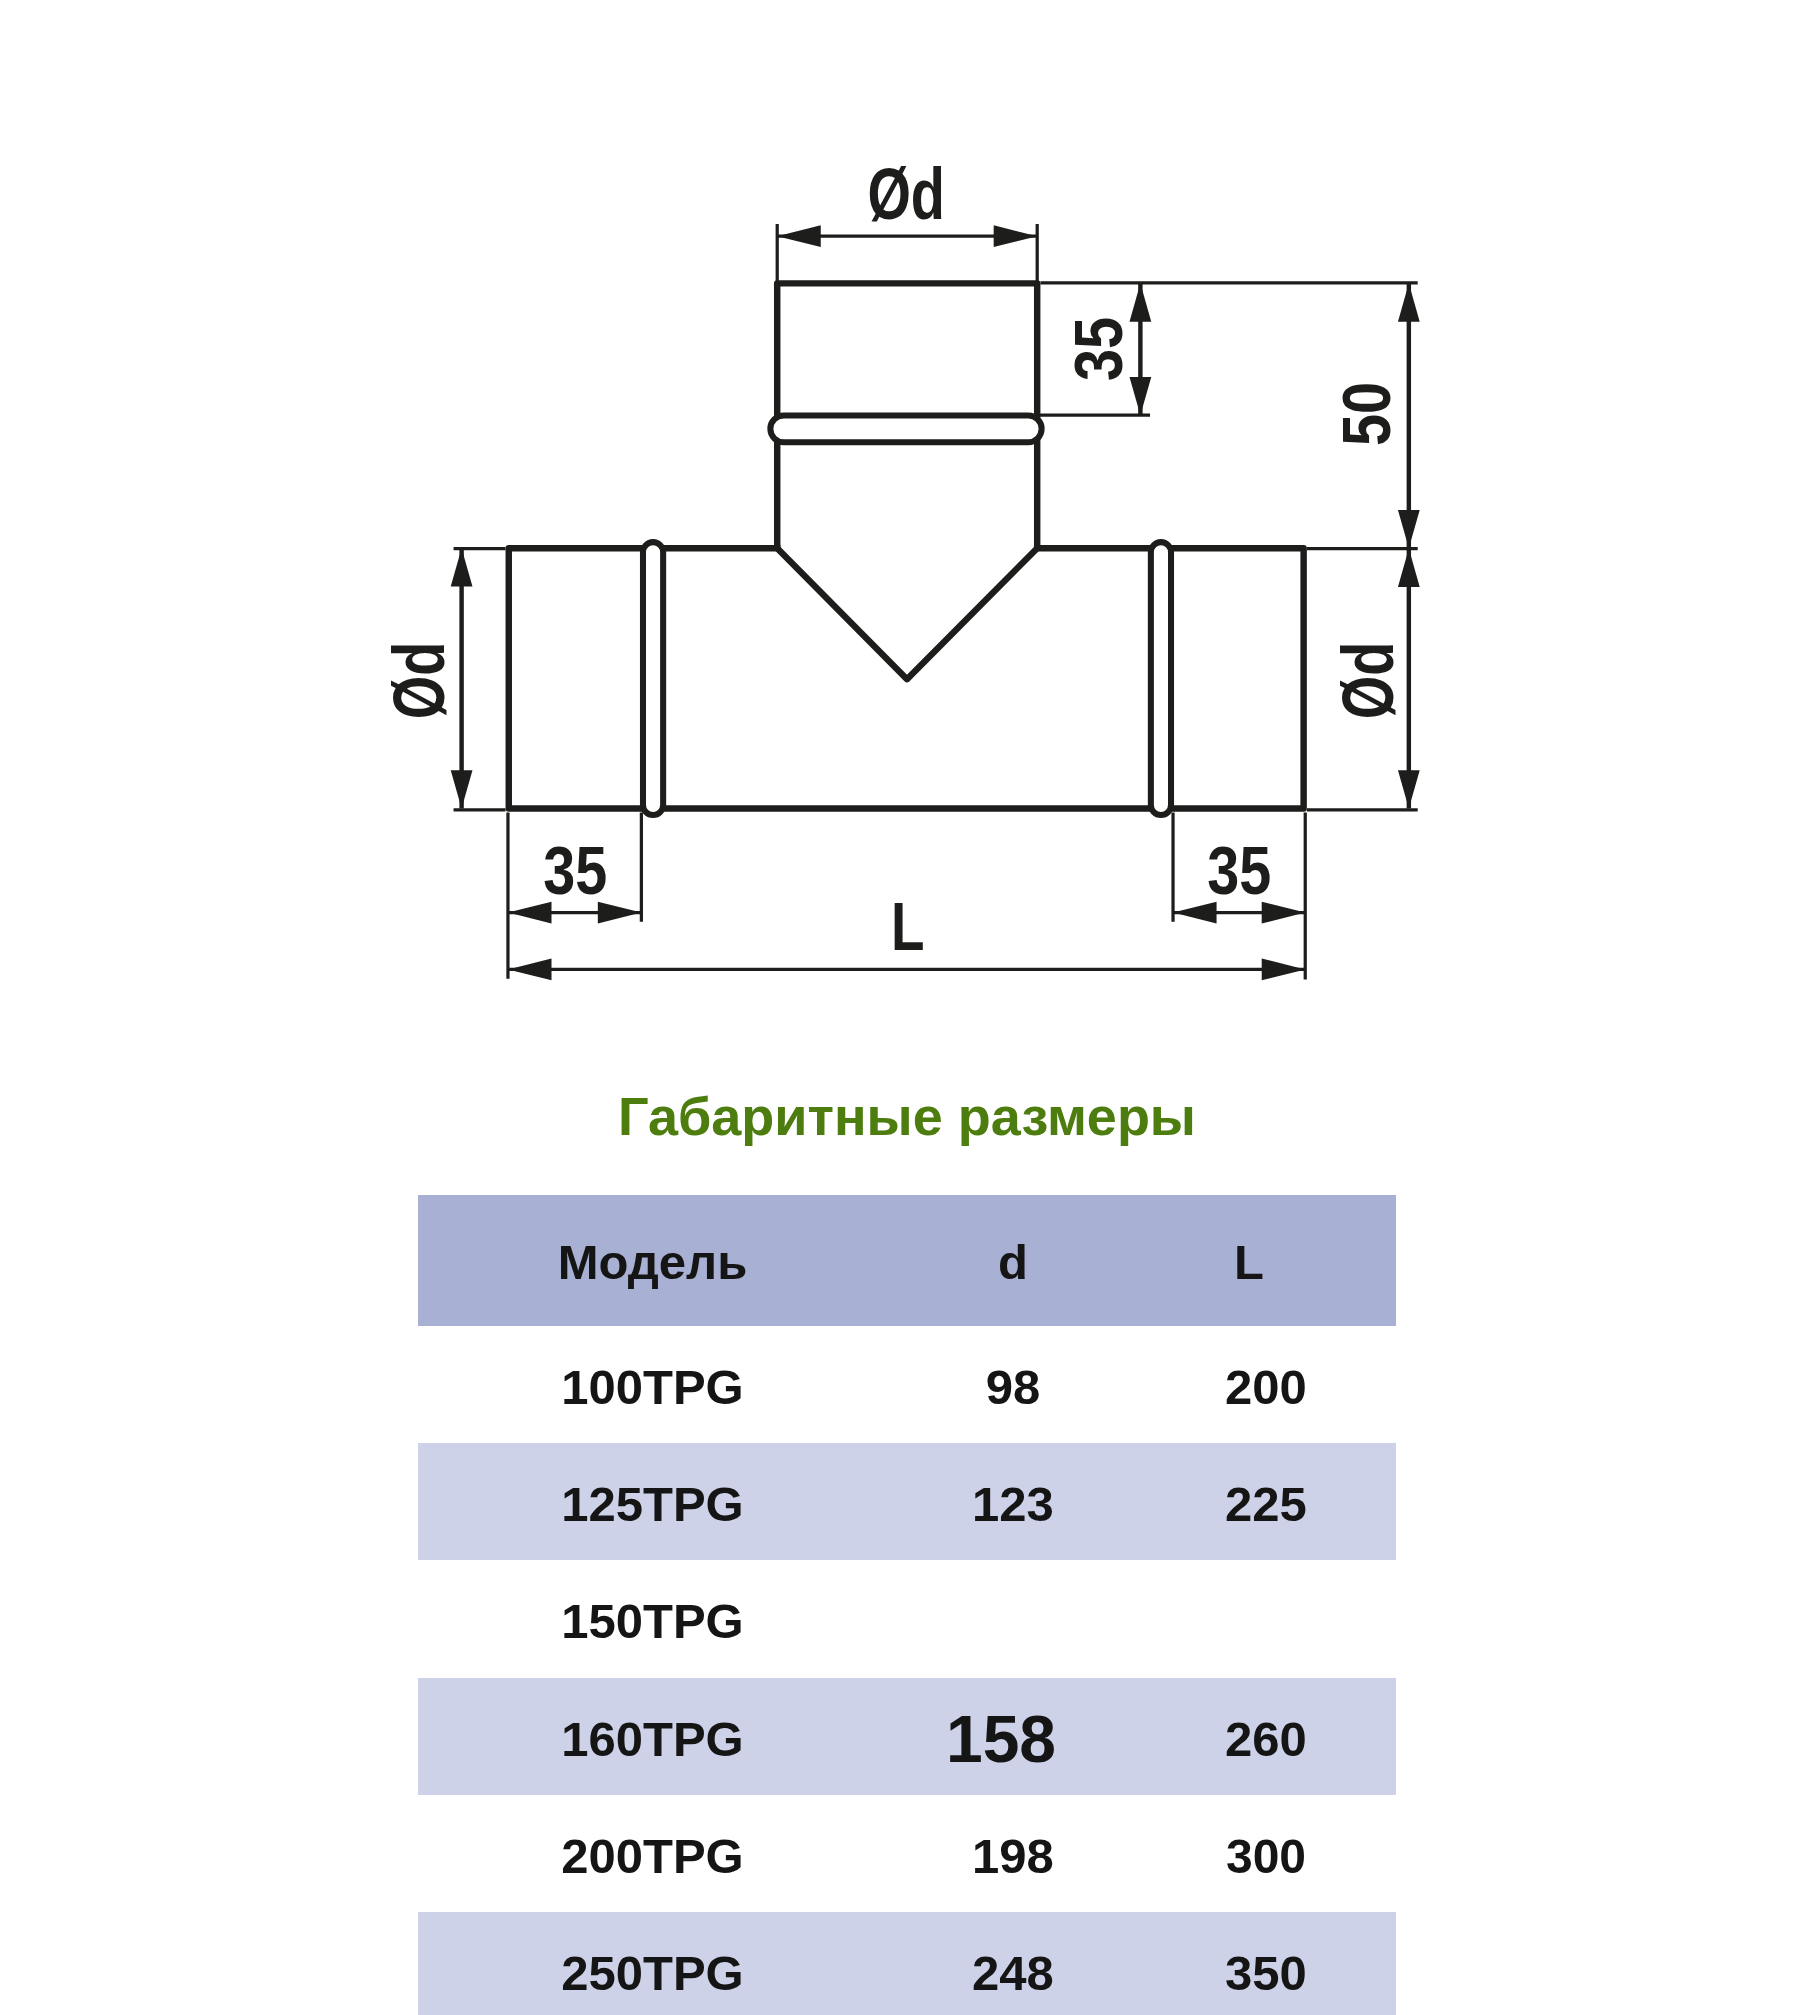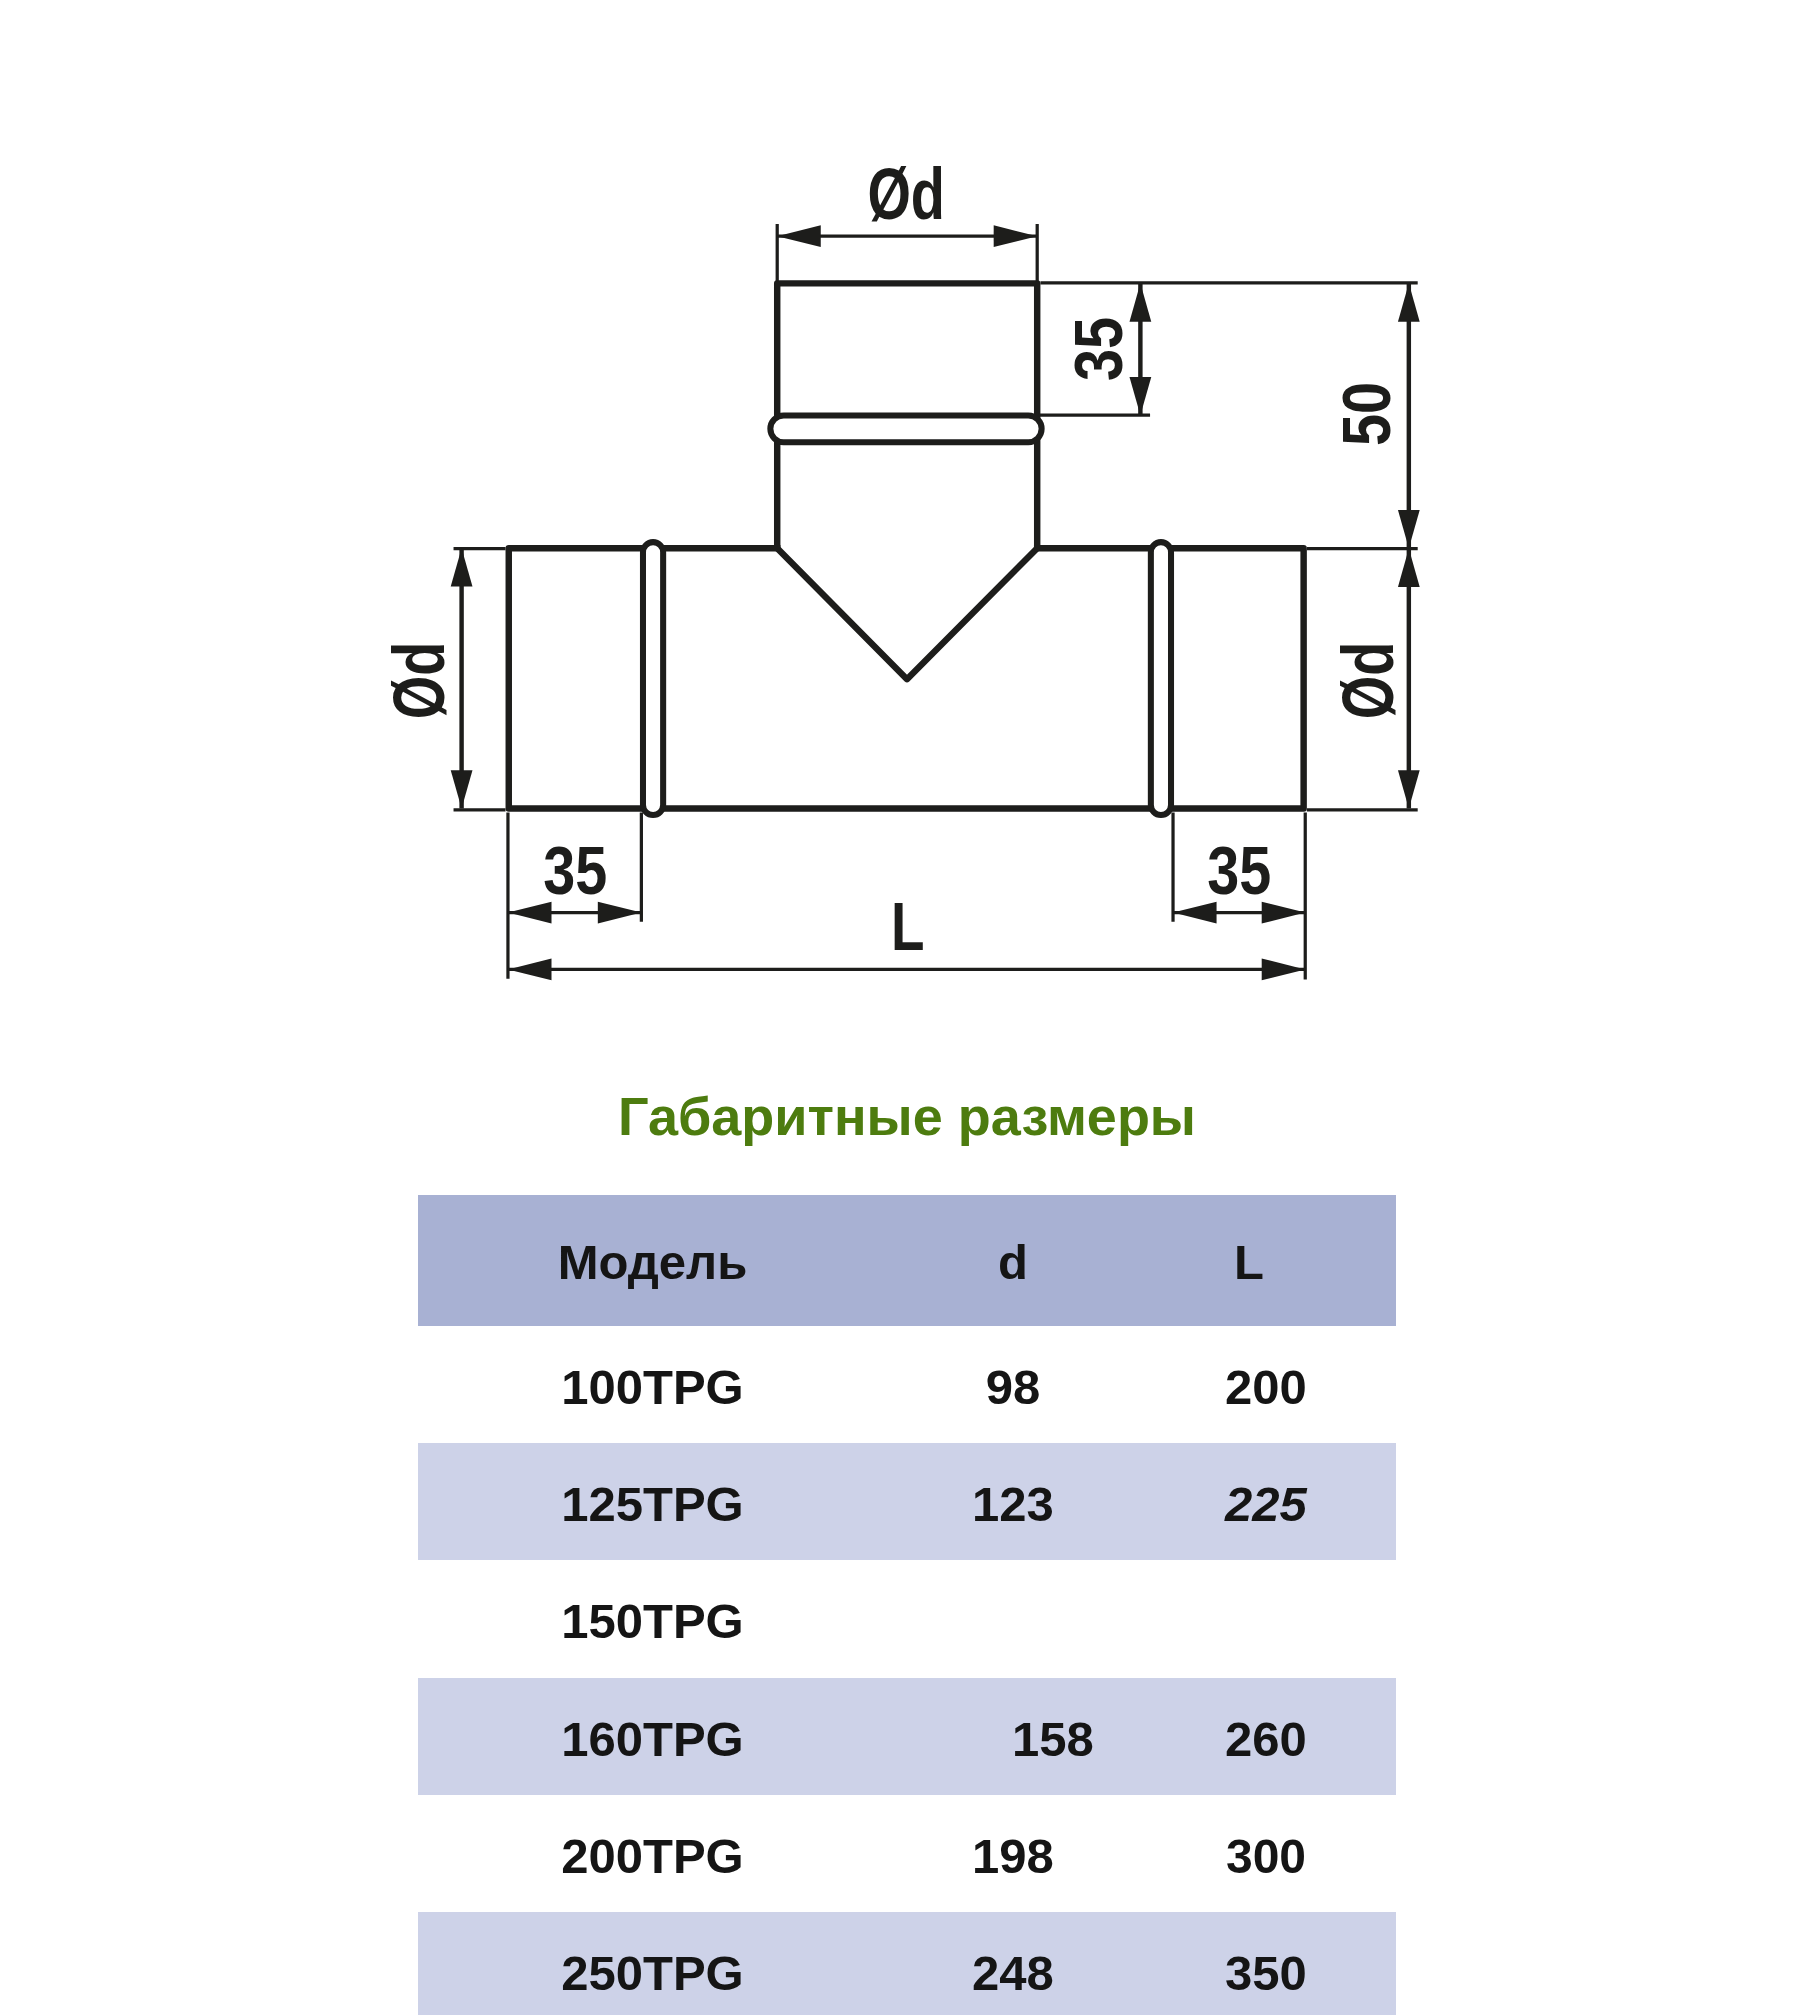--- a/index.html
+++ b/index.html
@@ -98,27 +98,27 @@
 <div class="cell" style="left:892px;top:1197px;width:242px;font-size:49px;line-height:131px;">d</div>
 <div class="cell" style="left:1128px;top:1197px;width:242px;font-size:49px;line-height:131px;">L</div>
 
 <div class="cell" style="left:451px;top:1329px;width:403px;font-size:49px;line-height:117px;">100TPG</div>
 <div class="cell" style="left:892px;top:1329px;width:242px;font-size:49px;line-height:117px;">98</div>
 <div class="cell" style="left:1145px;top:1329px;width:242px;font-size:49px;line-height:117px;">200</div>
 
 <div style="position:absolute;left:418px;top:1443px;width:978px;height:117px;background:#cdd2e8;"></div>
 <div class="cell" style="left:451px;top:1446px;width:403px;font-size:49px;line-height:117px;">125TPG</div>
 <div class="cell" style="left:892px;top:1446px;width:242px;font-size:49px;line-height:117px;">123</div>
-<div class="cell" style="left:1145px;top:1446px;width:242px;font-size:49px;line-height:117px;font-style:italic;">225</div>
+<div class="cell" style="left:1145px;top:1446px;width:242px;font-size:49px;line-height:117px;">225</div>
 
 <div class="cell" style="left:451px;top:1563px;width:403px;font-size:49px;line-height:117px;">150TPG</div>
 
 <div style="position:absolute;left:418px;top:1678px;width:978px;height:117px;background:#cdd2e8;"></div>
 <div class="cell" style="left:451px;top:1681px;width:403px;font-size:49px;line-height:117px;">160TPG</div>
-<div class="cell" style="left:932px;top:1681px;width:242px;font-size:49px;line-height:117px;">158</div>
+<div class="cell" style="left:880px;top:1681px;width:242px;font-size:66px;line-height:117px;">158</div>
 <div class="cell" style="left:1145px;top:1681px;width:242px;font-size:49px;line-height:117px;">260</div>
 
 <div class="cell" style="left:451px;top:1798px;width:403px;font-size:49px;line-height:117px;">200TPG</div>
 <div class="cell" style="left:892px;top:1798px;width:242px;font-size:49px;line-height:117px;">198</div>
 <div class="cell" style="left:1145px;top:1798px;width:242px;font-size:48px;line-height:117px;">300</div>
 
 <div style="position:absolute;left:418px;top:1912px;width:978px;height:117px;background:#cdd2e8;"></div>
 <div class="cell" style="left:451px;top:1915px;width:403px;font-size:49px;line-height:117px;">250TPG</div>
 <div class="cell" style="left:892px;top:1915px;width:242px;font-size:49px;line-height:117px;">248</div>
 <div class="cell" style="left:1145px;top:1915px;width:242px;font-size:49px;line-height:117px;">350</div>

